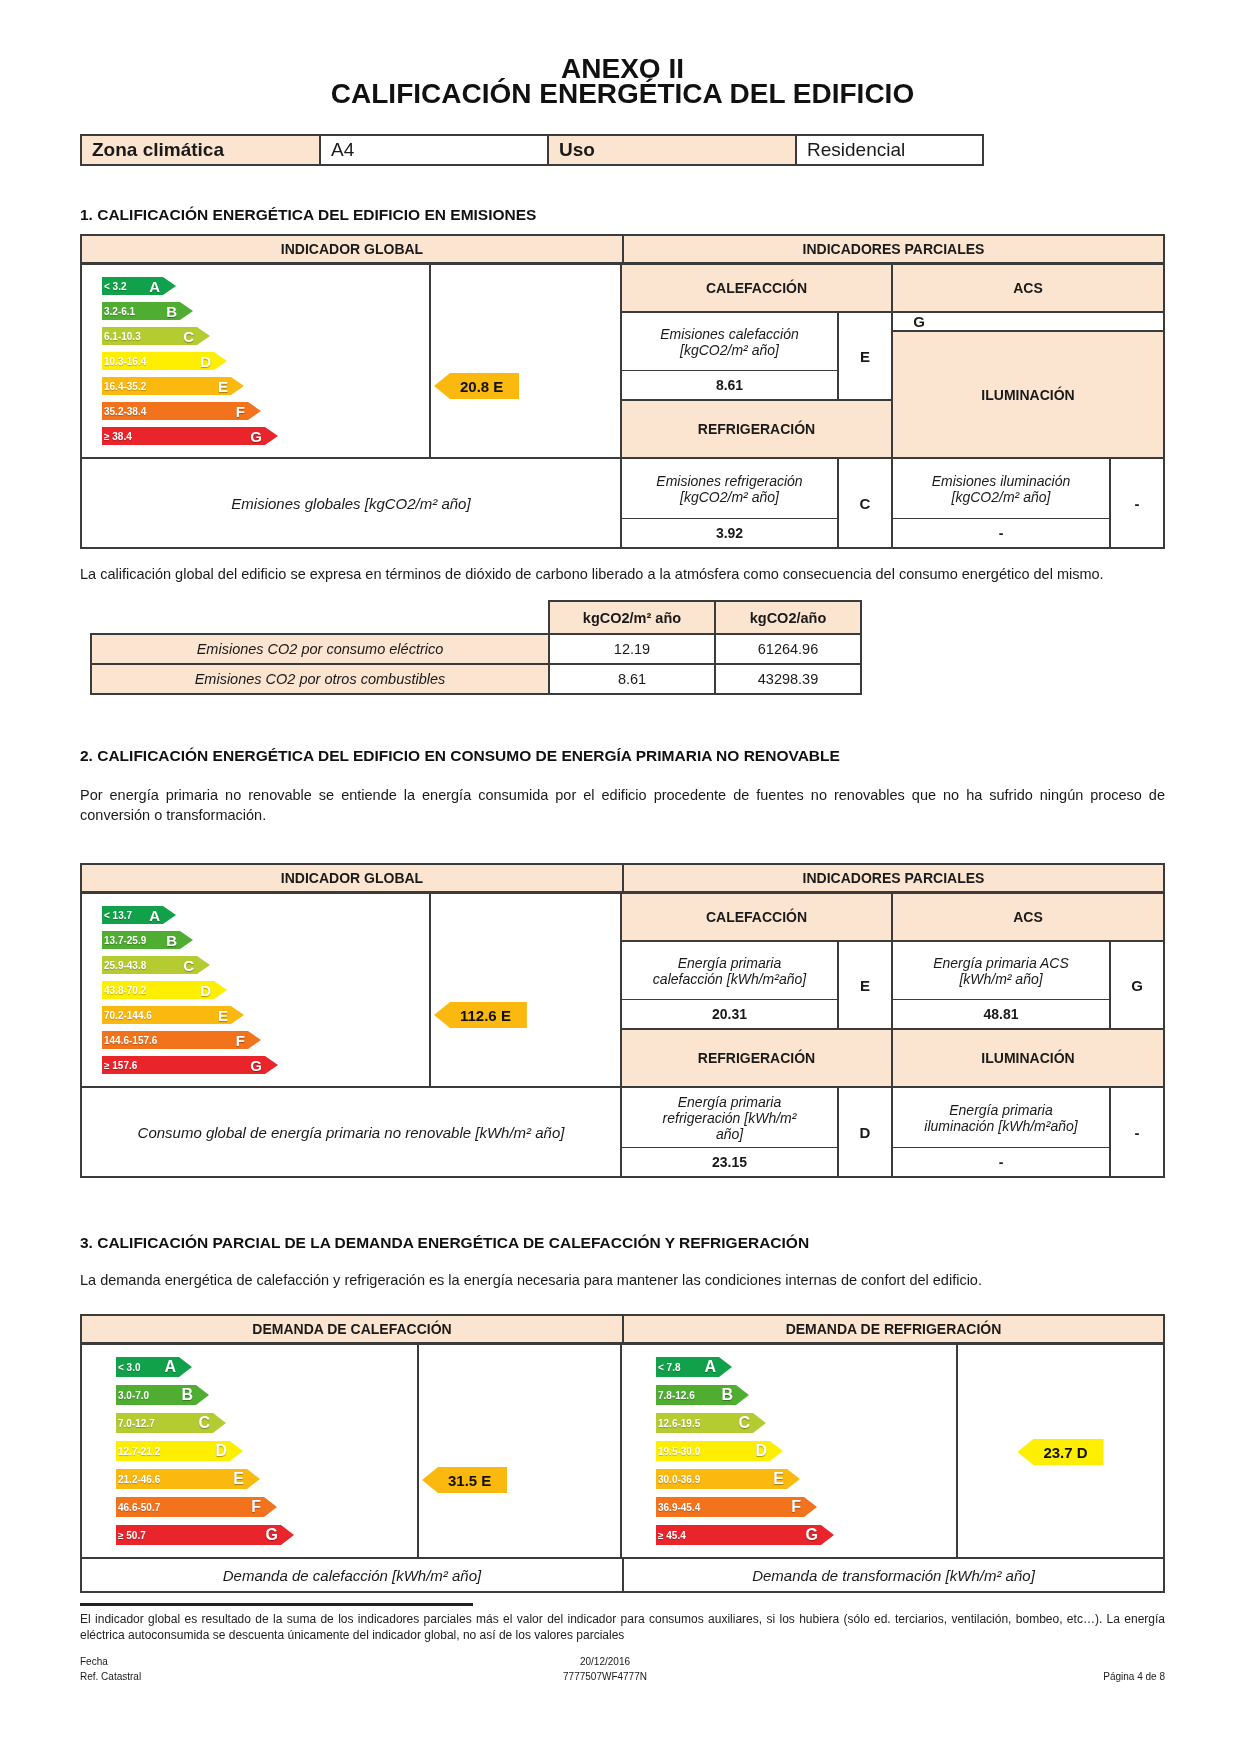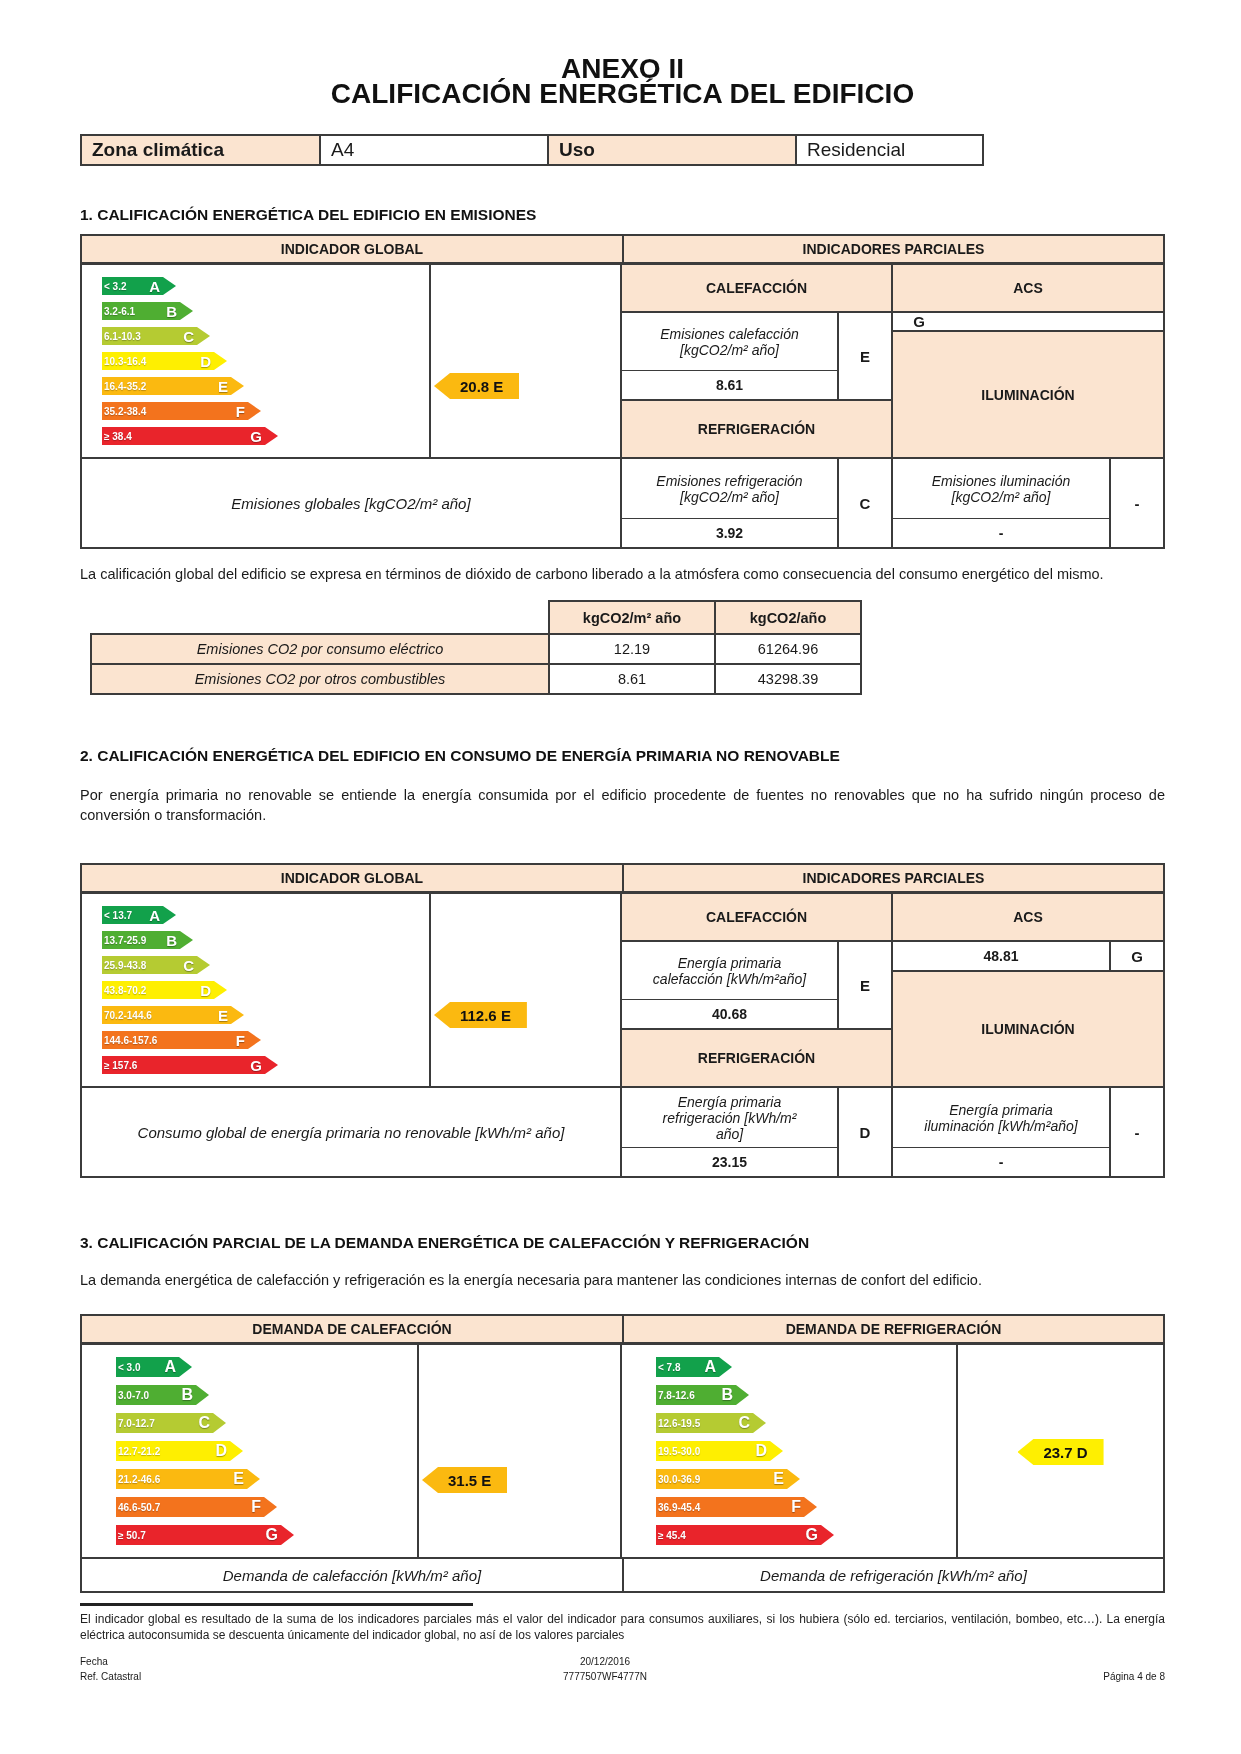--- a/index.html
+++ b/index.html
@@ -285,30 +285,33 @@
       <div class="arrow-cell">
           <div class="value-arrow" style="background: rgb(251, 185, 16); top: 108px;">112.6 E</div>
         </div>
       <div class="partial-group pg-left">
         <div class="pg-header">CALEFACCIÓN</div>
         <div class="pg-mid">
           <div class="pg-label-wrap">
             <div class="pg-label">
                 <span>Energía primaria calefacción [kWh/m²año]</span>
               </div>
-            <div class="pg-value">40.68</div>
+            <div class="pg-value">20.31</div>
           </div>
           <div class="pg-letter">E</div>
         </div>
         <div class="pg-header pg-header2">REFRIGERACIÓN</div>
       </div>
       <div class="partial-group">
         <div class="pg-header">ACS</div>
         <div class="pg-mid">
           <div class="pg-label-wrap">
+            <div class="pg-label">
+                <span>Energía primaria ACS [kWh/m² año]</span>
+              </div>
             <div class="pg-value">48.81</div>
           </div>
           <div class="pg-letter">G</div>
         </div>
         <div class="pg-header pg-header2">ILUMINACIÓN</div>
       </div>
     </div>
     <div class="it-rowC">
       <div class="global-cell">
           <span>Consumo global de energía primaria no renovable [kWh/m² año]</span>
@@ -405,21 +408,21 @@
             <span class="scale-range">≥ 45.4</span>
             <span class="scale-letter">G</span>
           </div>
         </div>
       <div class="arrow-cell centered" style="border-right:none;">
           <div class="value-arrow" style="background: rgb(254, 239, 1); top: 94px;">23.7 D</div>
         </div>
     </div>
     <div class="demand-label-row">
       <div class="demand-label">Demanda de calefacción [kWh/m² año]</div>
-      <div class="demand-label">Demanda de refrigeración [kWh/m² año]</div>
+      <div class="demand-label">Demanda de transformación [kWh/m² año]</div>
     </div>
   </div>
 
   <div class="footnote-rule"></div>
   <div class="footnote">El indicador global es resultado de la suma de los indicadores parciales más el valor del indicador para consumos auxiliares, si los hubiera (sólo ed. terciarios, ventilación, bombeo, etc…). La energía eléctrica autoconsumida se descuenta únicamente del indicador global, no así de los valores parciales</div>
 
   <div class="footer">
     <div>Fecha</div>
     <div class="f-center">20/12/2016</div>
     <div></div>

